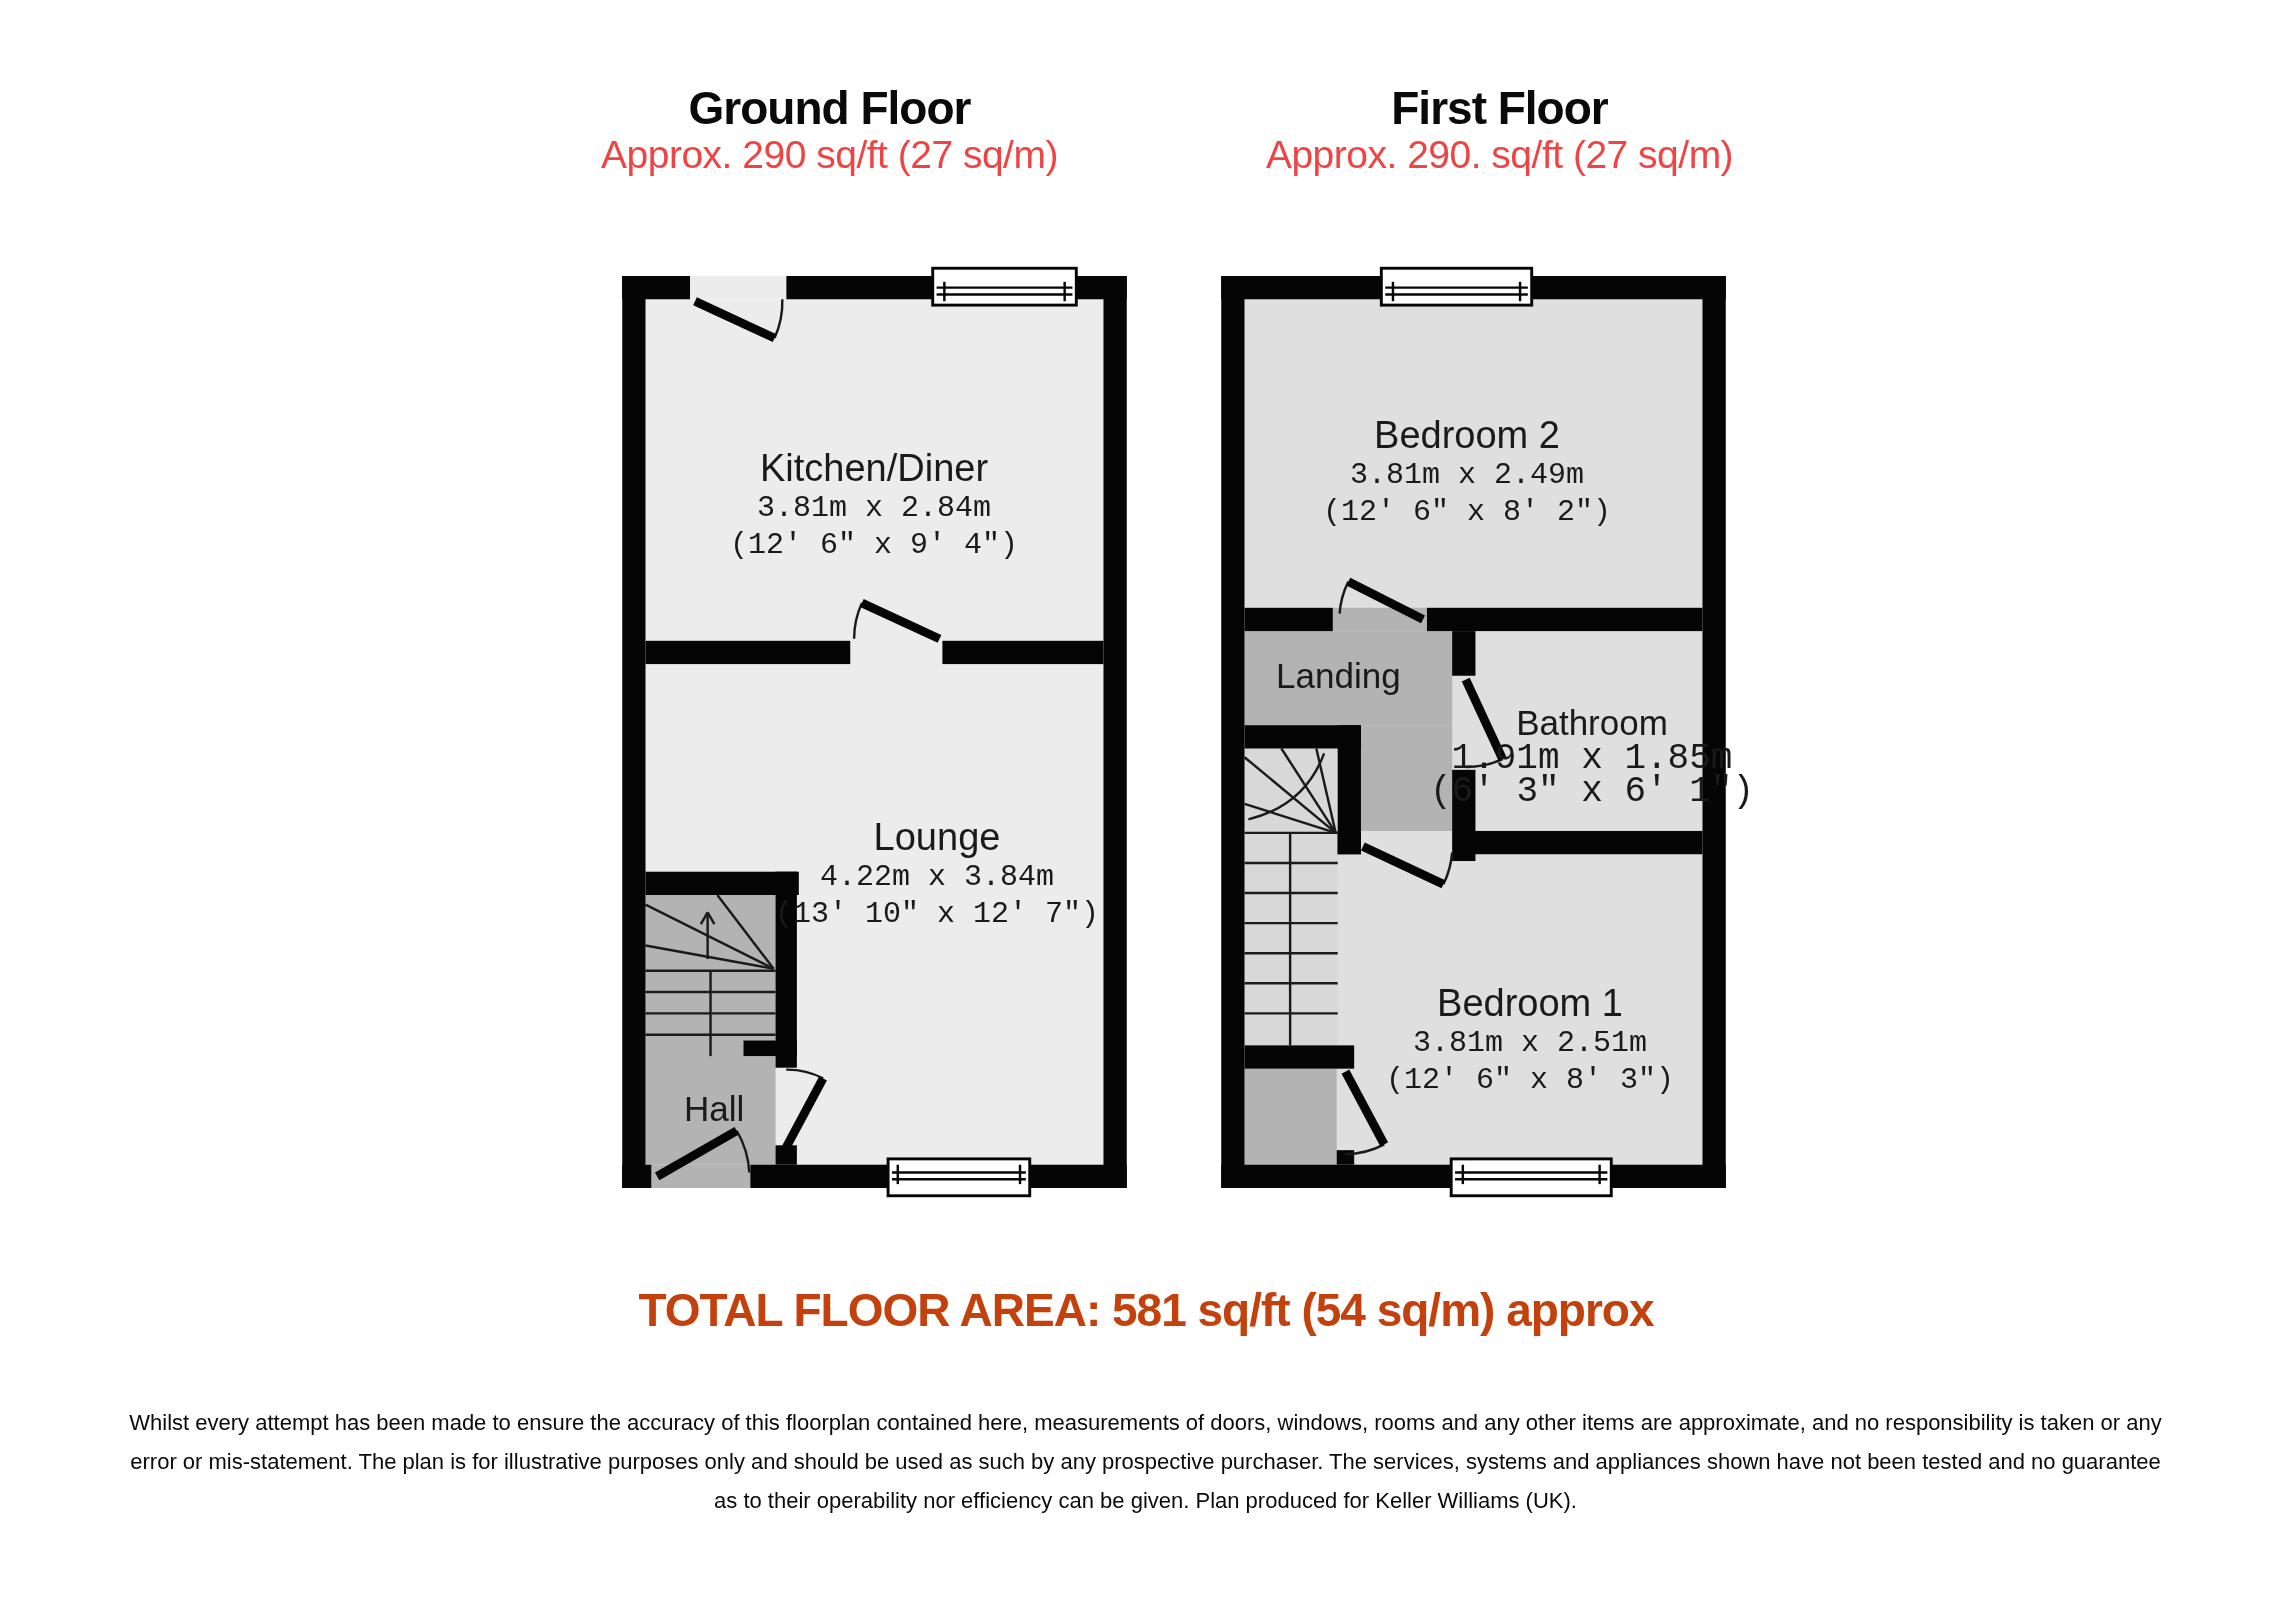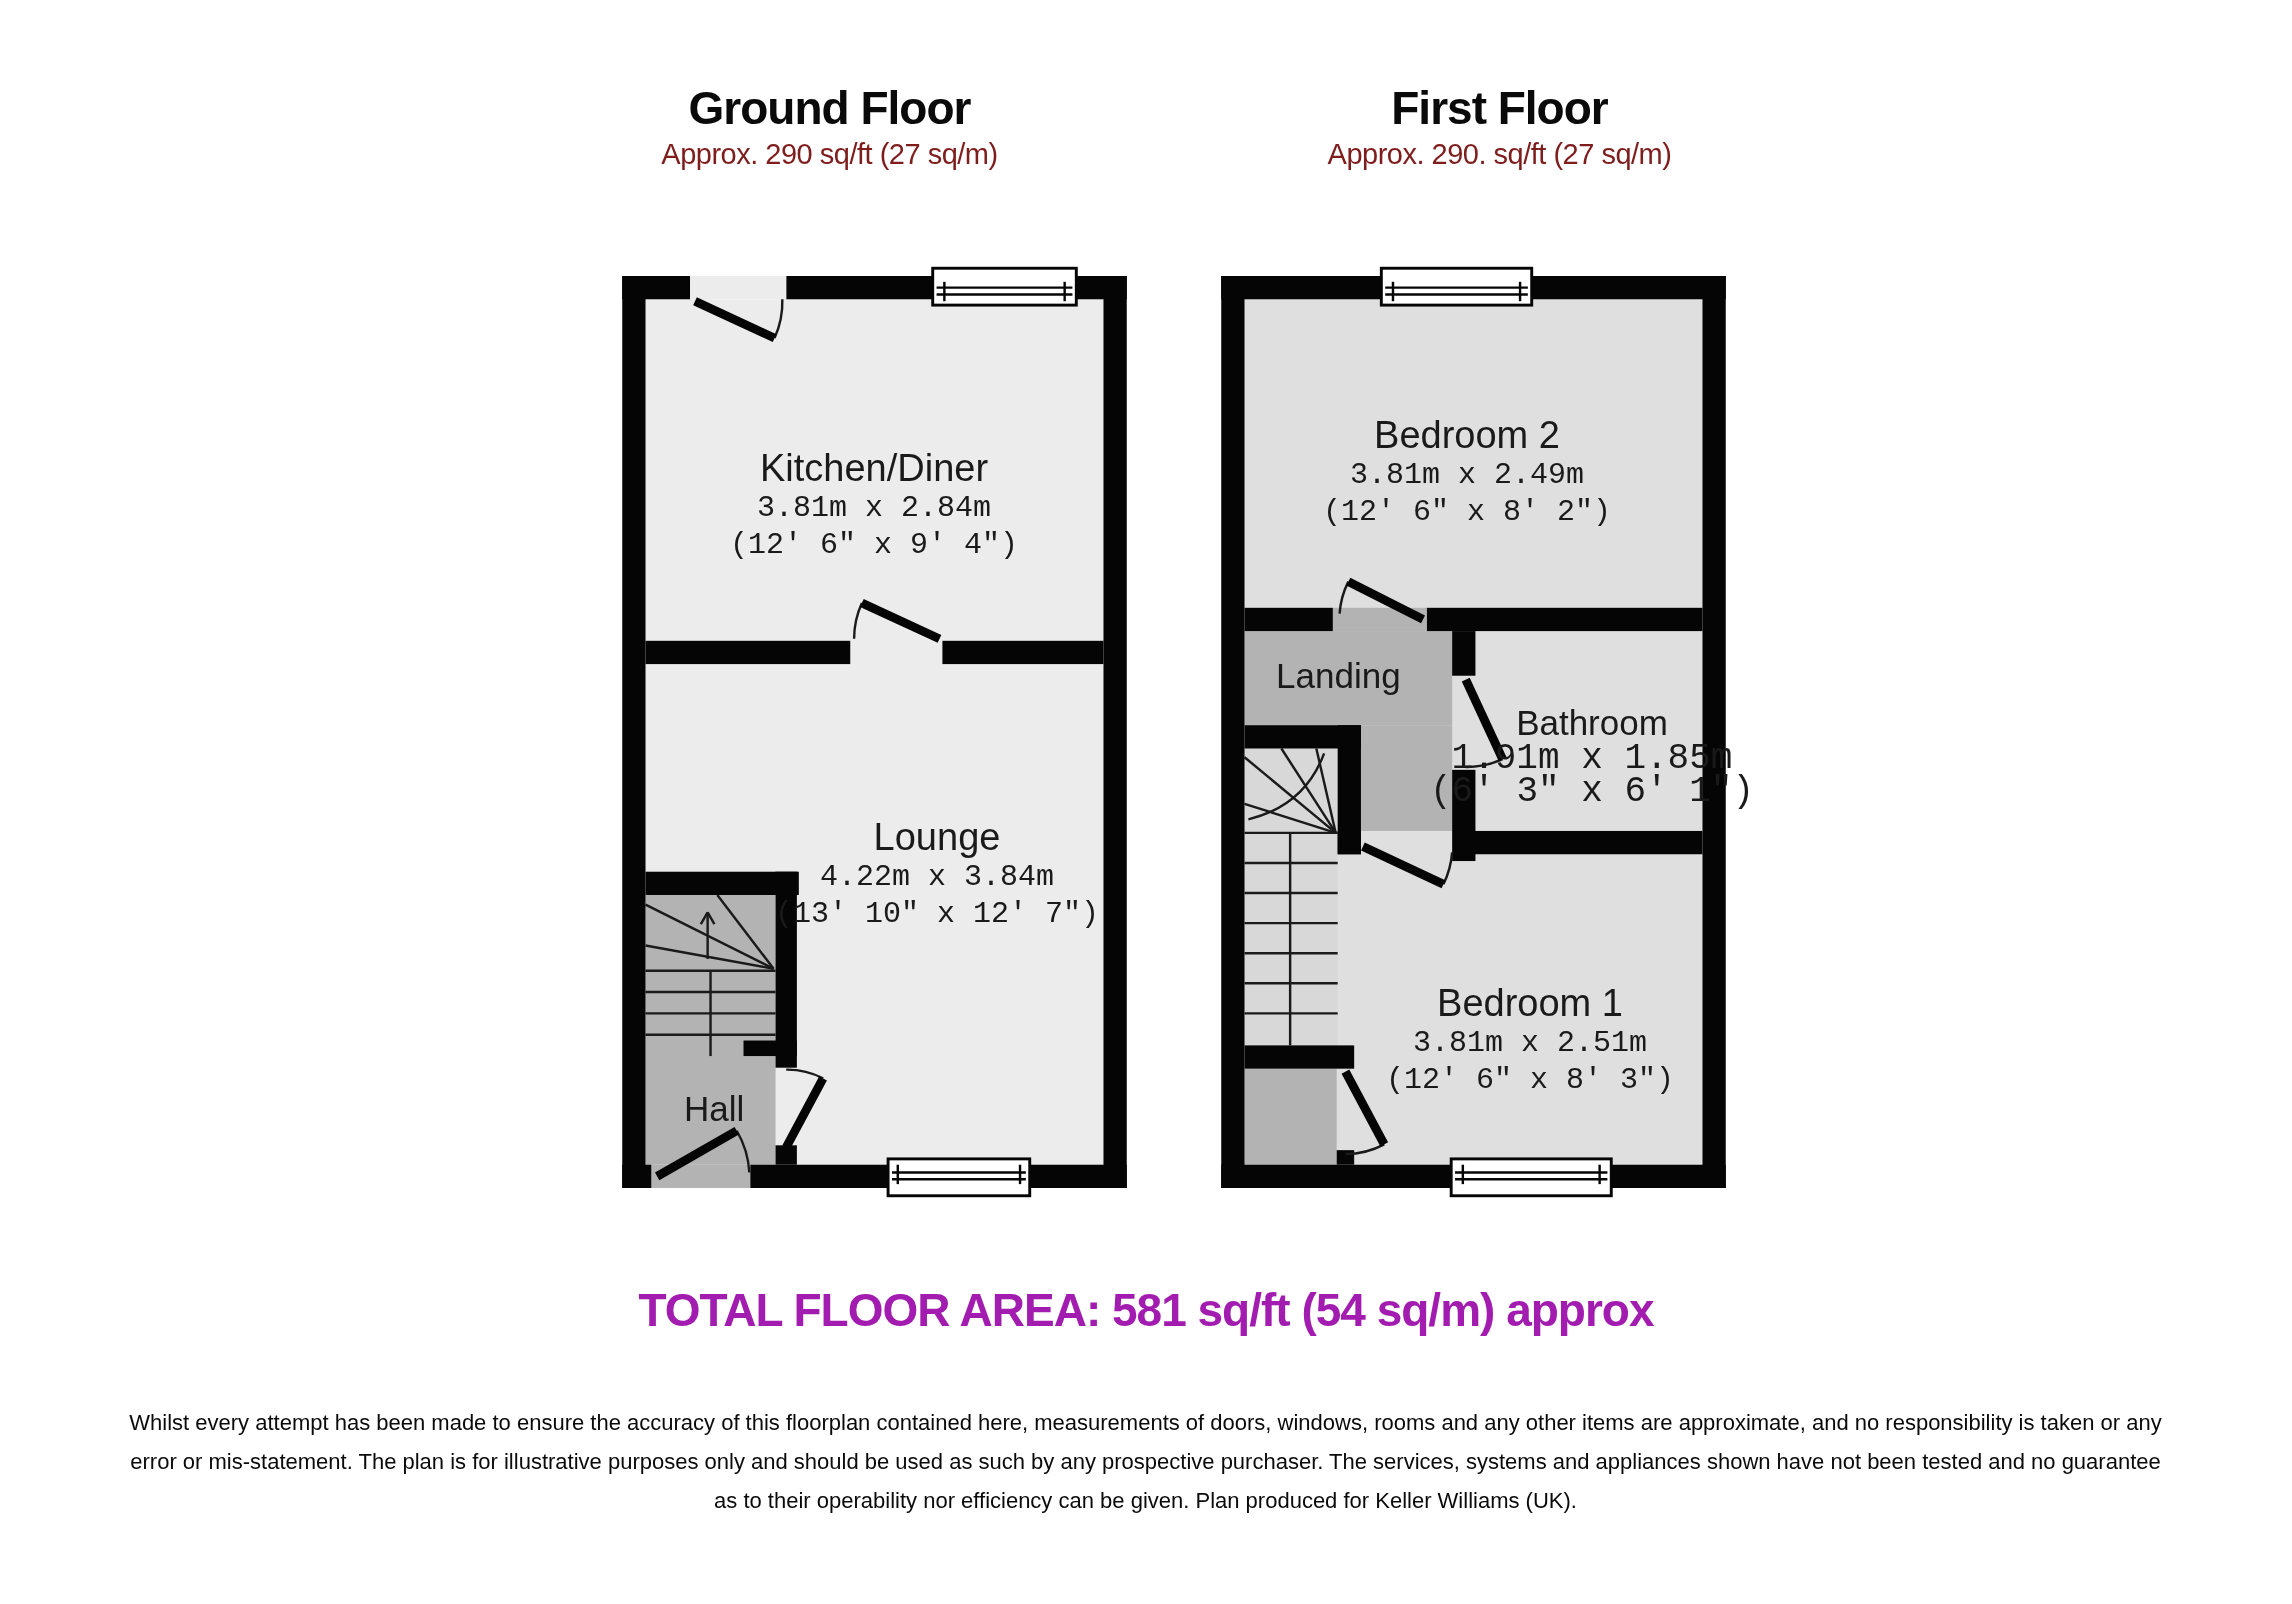--- a/index.html
+++ b/index.html
@@ -7,30 +7,30 @@
     position:relative;
     width:2292px;height:1604px;
     background:#ffffff;
     font-family:"Liberation Sans", sans-serif;
     color:var(--text);
     overflow:hidden;
     border-radius:10px;
   }
   .floor-header{position:absolute;width:621px;text-align:center;}
   .floor-header .t{font-size:46px;font-weight:700;letter-spacing:-1px;line-height:50px;color:#0a0a0a;}
-  .floor-header .s{font-size:29px;font-weight:400;letter-spacing:-0.5px;line-height:39px;color:#7f1d1d;margin-top:1.9px;}
+  .floor-header .s{font-size:39px;font-weight:400;letter-spacing:-0.5px;line-height:39px;color:#ef4444;margin-top:1.9px;}
   .plan{position:absolute;width:505px;height:912px;}
   .plan svg{position:absolute;left:0;top:0;overflow:visible;}
   .label{position:absolute;text-align:center;}
   .label .rn{font-size:38px;line-height:43px;color:var(--text);}
   .label .rd{font-size:30px;line-height:37px;color:var(--text);font-family:Liberation Mono, monospace;}
   .label.small .rn{font-size:35px;line-height:39px;}
   .label.small .rd{font-size:36px;line-height:33px;}
   .total{position:absolute;left:0;top:1283px;width:2292px;text-align:center;
-         font-size:46px;font-weight:700;letter-spacing:-1px;color:#a21caf;}
+         font-size:46px;font-weight:700;letter-spacing:-1px;color:#c2410c;}
   .disclaimer{position:absolute;left:117px;top:1403px;width:2057px;text-align:center;
               font-size:22px;line-height:39px;font-weight:400;color:#0a0a0a;}
   
   .wall{fill:var(--wall);}
   .bgg{fill:var(--room-ground);}
   .bgf{fill:var(--room-first);}
   .circ{fill:var(--circulation);}
   .stairs{fill:var(--stairwell);}
   .tread{stroke:var(--line);stroke-width:2.5;fill:none;}
   .leaf{stroke:var(--wall);stroke-width:9;fill:none;}

